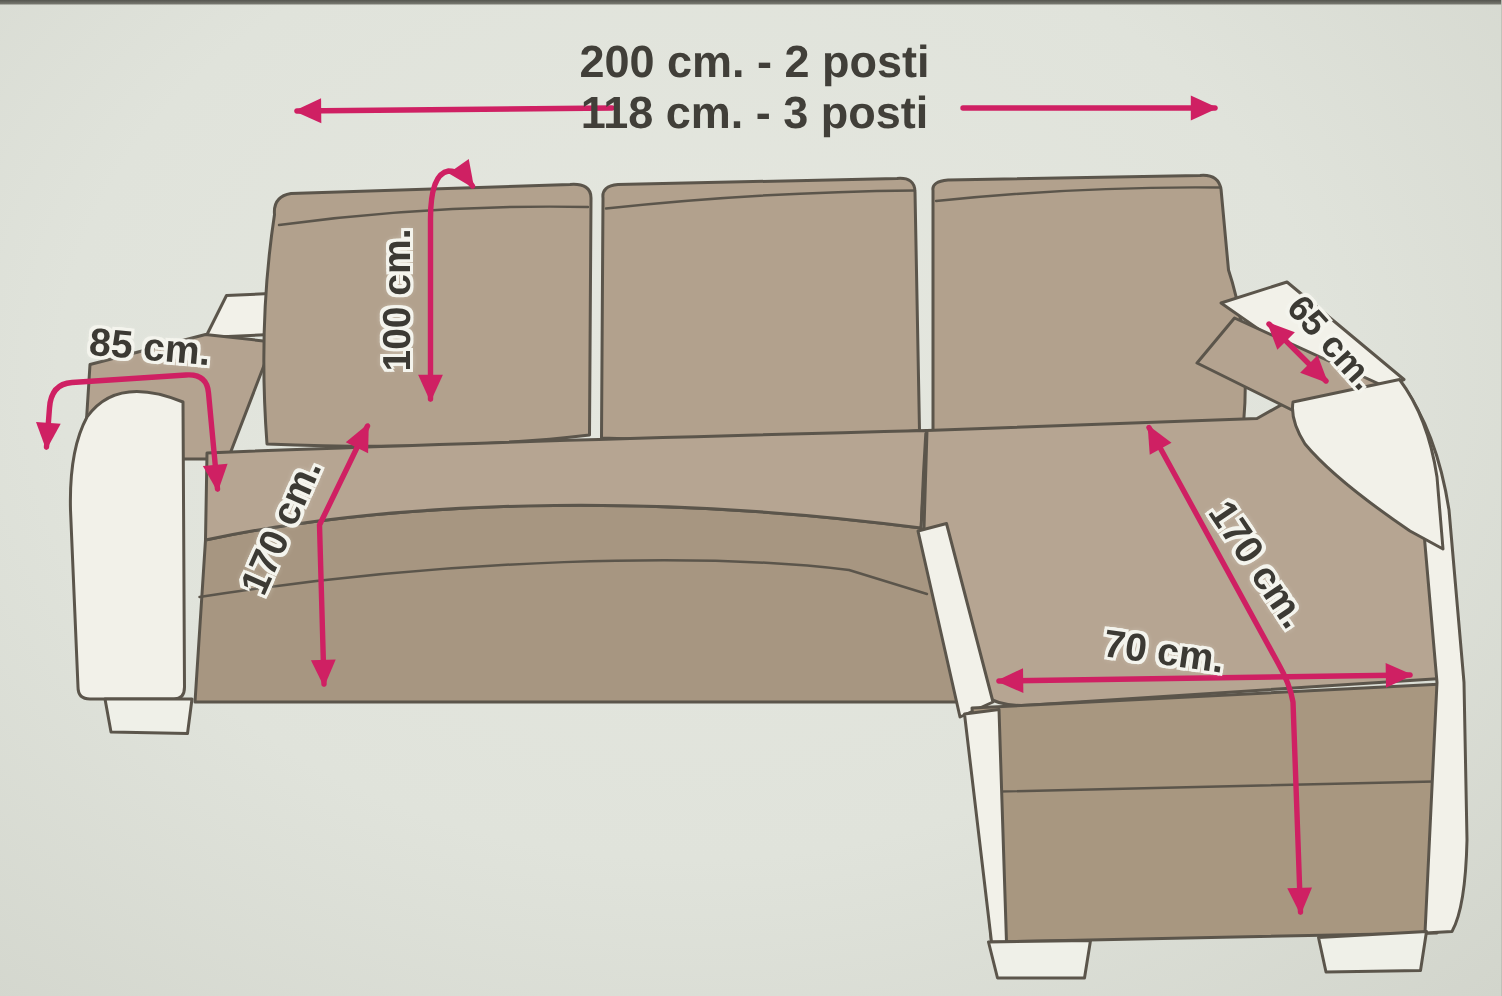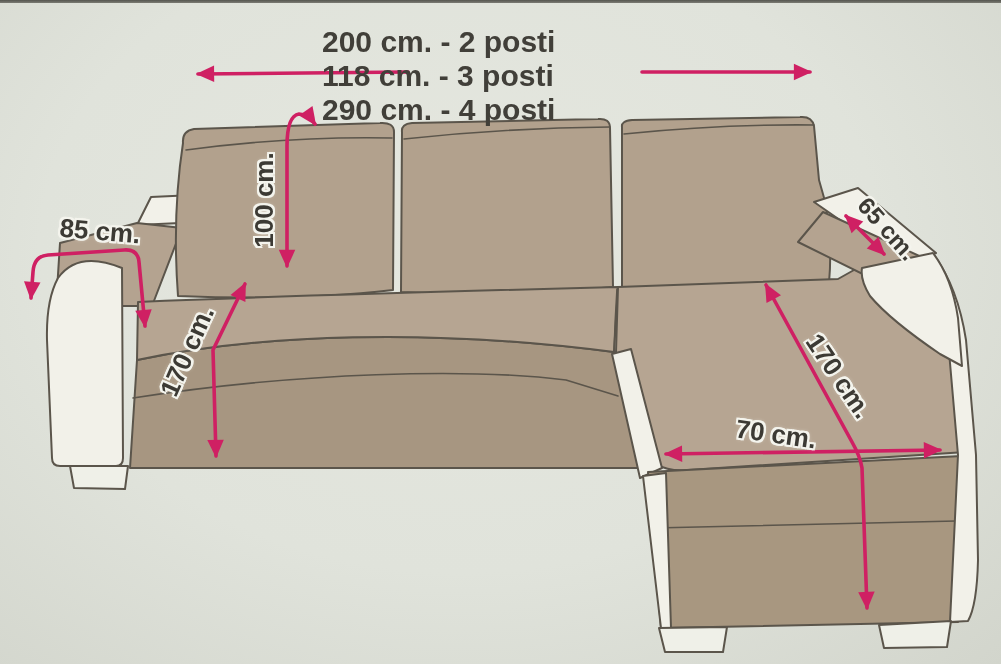--- a/index.html
+++ b/index.html
@@ -11,21 +11,21 @@
     font-family:"Liberation Sans", sans-serif;
   }
   #photo-edge{
     position:absolute;left:0;top:0;width:100%;height:3px;
     background:linear-gradient(#3d3d37,#6a6a62);
     opacity:.85;
   }
   svg{position:absolute;left:0;top:0;}
   .title-line{
     position:absolute;left:322px;width:362px;
-    text-align:left;
+    text-align:center;
     font-weight:700;font-size:30px;line-height:1;
     color:#413f39;letter-spacing:0px;
     white-space:nowrap;
   }
   .dim-label{
     position:absolute;
     font-weight:700;font-size:26px;line-height:1;
     color:#3c3a34;white-space:nowrap;text-align:center;
     transform-origin:50% 50%;
     text-shadow:
@@ -100,21 +100,20 @@
       <path d="M287,266 L287,146 Q287,116 299,114 Q308,114 315,124" marker-start="url(#ah)" marker-end="url(#ah)"></path>
       <path d="M245,284 L213,350 L216,456" marker-start="url(#ah)" marker-end="url(#ah)"></path>
       <path d="M846,216 L884,254" marker-start="url(#ah)" marker-end="url(#ah)"></path>
       <path d="M766,285 L852,442 Q860,456 862,468 L867,608" marker-start="url(#ah)" marker-end="url(#ah)"></path>
       <path d="M666,454 L940,450" marker-start="url(#ah)" marker-end="url(#ah)"></path>
     </g>
   </svg>
 
   <div class="title-line" style="top:27px">200 cm. - 2 posti</div>
   <div class="title-line" style="top:61px">118 cm. - 3 posti</div>
-  <div class="title-line" style="top:95px">290 cm. - 4 posti</div>
 
   <div class="dim-label" style="left:50px;top:218px;width:100px;transform:rotate(5deg)">85 cm.</div>
 
   <div class="dim-label" style="left:209px;top:187px;width:110px;transform:rotate(-90deg)">100 cm.</div>
 
   <div class="dim-label" style="left:132px;top:338px;width:110px;transform:rotate(-66deg)">170 cm.</div>
 
   <div class="dim-label" style="left:842px;top:217px;width:90px;font-size:24px;transform:rotate(48deg)">65 cm.</div>
 
   <div class="dim-label" style="left:784px;top:363px;width:110px;transform:rotate(56deg)">170 cm.</div>

